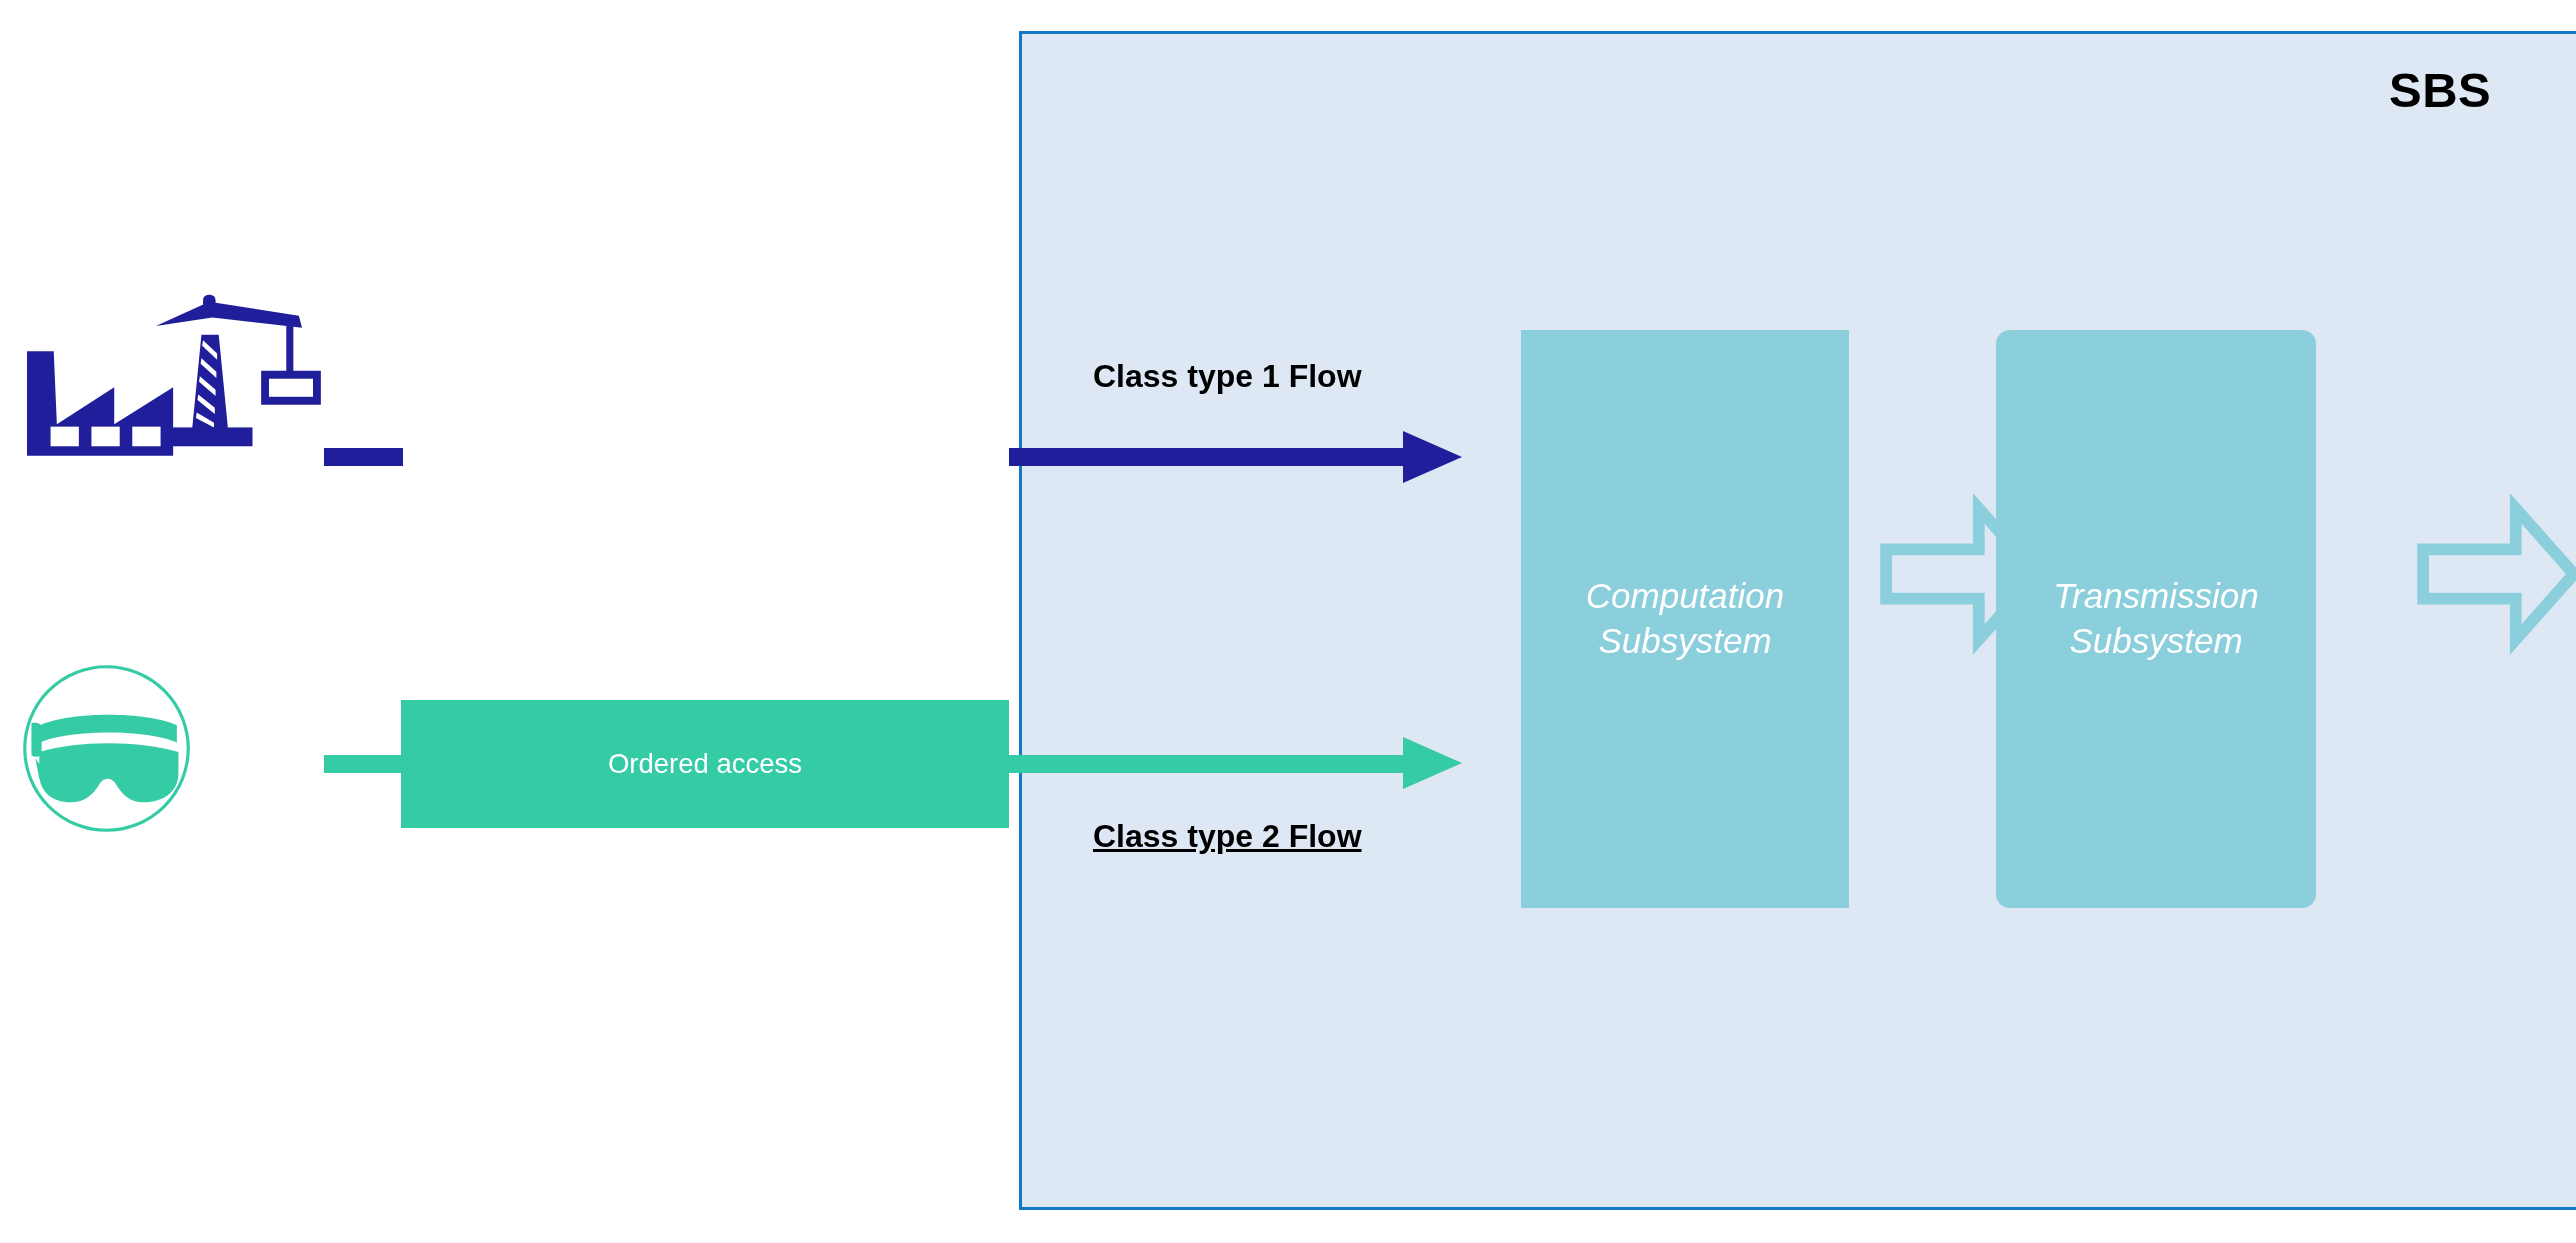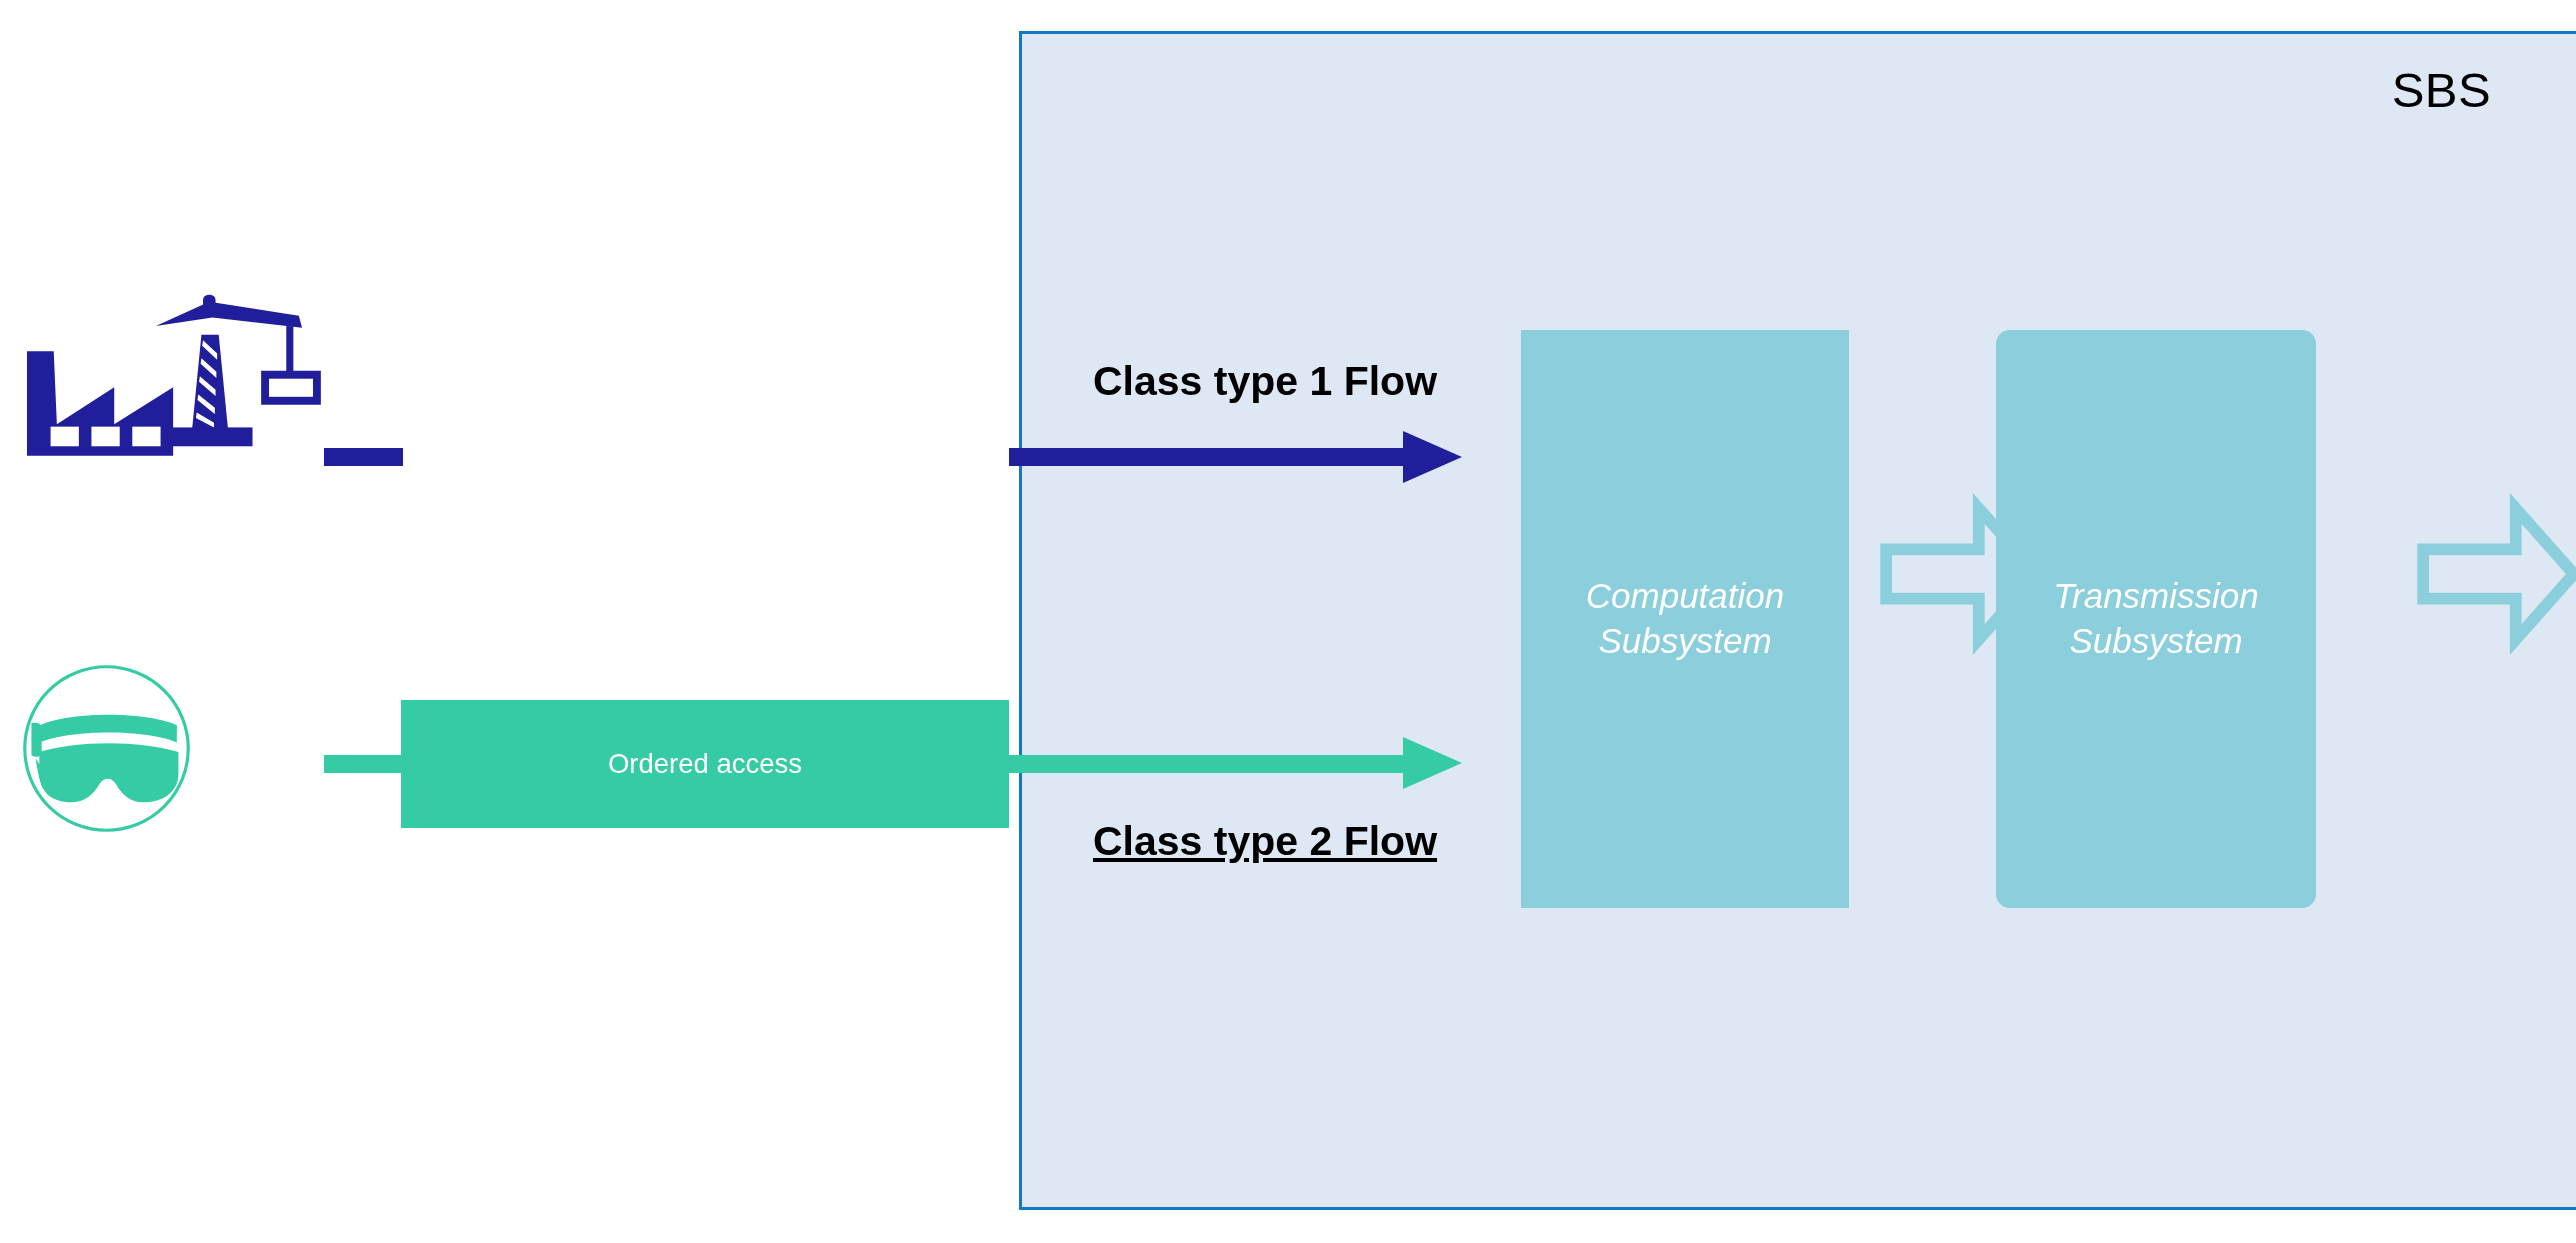--- a/index.html
+++ b/index.html
@@ -28,21 +28,21 @@
     background: #DEE8F4;
     border: 3.9px solid #1279C6;
     border-right: none;
     box-sizing: border-box;
   }
   #sbs-title {
     position: absolute;
     right: 85px;
     top: 28px;
     font-size: 49px;
-    font-weight: normal;
+    font-weight: bold;
     color: #000000;
     letter-spacing: 0.4px;
   }
 
   
   .icon-wrap { position: absolute; }
   #factory-crane-icon { left: 15.7px; top: 259px; width: 330px; height: 197px; }
   #vr-goggles-icon    { left: 22px;  top: 664px; width: 169px; height: 169px; }
 
   
@@ -85,21 +85,21 @@
   }
   #flow2-shaft { left: 1009px; top: 755px; width: 395px; background: #35CCA5; }
   #flow2-head  {
     left: 1403px; top: 737px;
     border-width: 26px 0 26px 59px;
     border-color: transparent transparent transparent #35CCA5;
   }
 
   .flow-label {
     position: absolute;
-    font-size: 41px;
+    font-size: 32px;
     font-weight: bold;
     color: #000000;
     white-space: nowrap;
   }
   #flow1-label { left: 1093px; top: 358px; }
   #flow2-label { left: 1093px; top: 818px; text-decoration: underline; }
 
   
   .subsystem-box {
     position: absolute;

